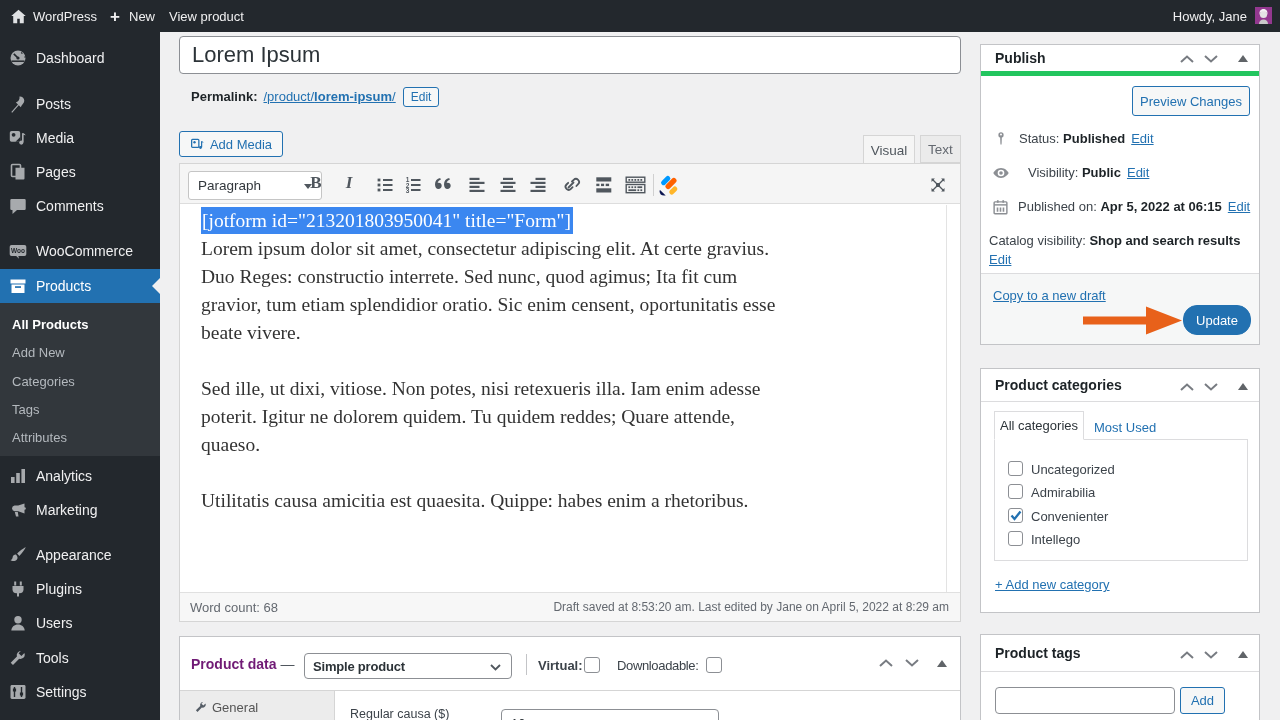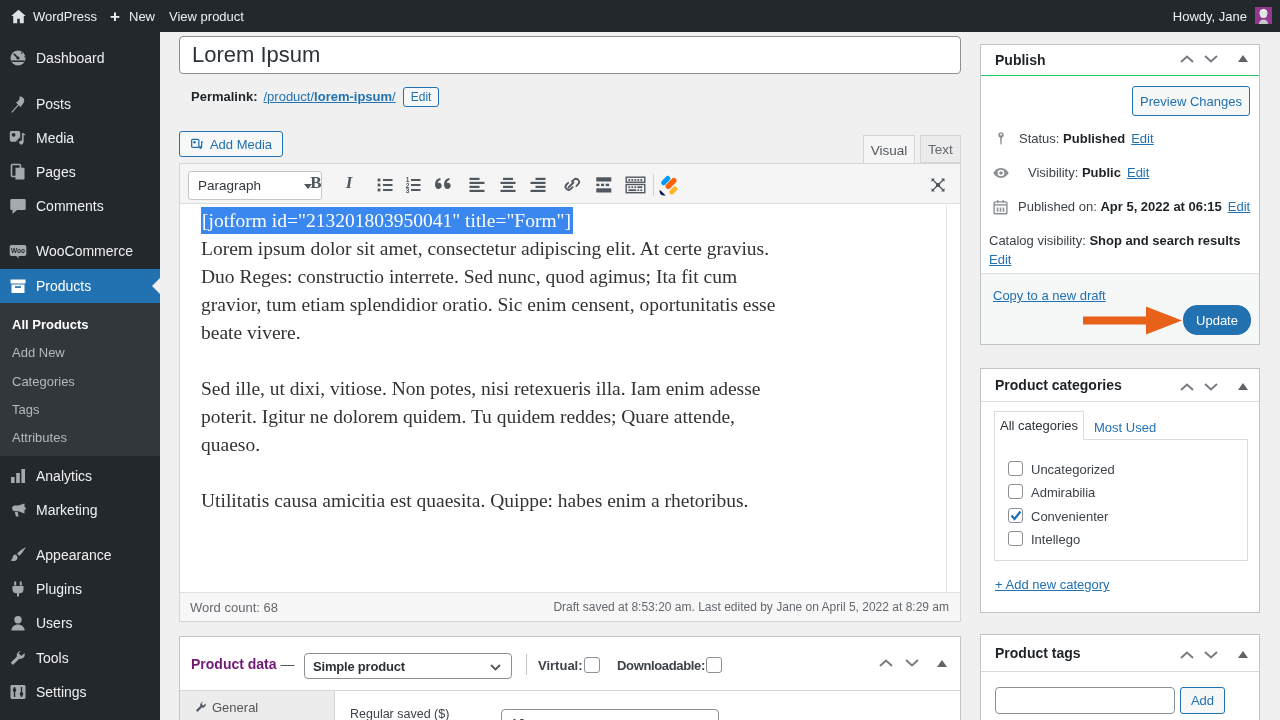--- a/index.html
+++ b/index.html
@@ -259,44 +259,44 @@
     <div class="abs row" style="left:0;top:0;width:780px;height:54px;border-bottom:1px solid #d5d5d5">
       <span style="margin-left:11px;font-size:14px"><span class="b" style="color:#701a75">Product data</span> <span style="color:#50575e">—</span></span>
       <span class="abs" style="left:124px;top:16px;width:208px;height:26px;background:#fff;border:1px solid #8c8f94;border-radius:4px;display:flex;align-items:center;padding-left:8px;font-weight:600;letter-spacing:-0.2px;color:#2c3338">Simple product
         <svg width="11" height="7" viewBox="0 0 11 7" style="position:absolute;right:10px;top:10px">
             <path d="M1 1l4.5 4.5L10 1" stroke="#50575e" stroke-width="1.8" fill="none"></path>
           </svg>
       </span>
       <span class="abs" style="left:346px;top:17px;width:1px;height:21px;background:#c3c4c7"></span>
       <span class="abs" style="left:358px;top:21px;color:#3c434a;font-weight:600">Virtual:</span>
       <span class="cb" style="left:404px;top:20px;width:16px;height:16px"></span>
-      <span class="abs" style="left:437px;top:21px;color:#3c434a;font-weight:700;letter-spacing:-0.35px">Downloadable:</span>
+      <span class="abs" style="left:437px;top:21px;color:#3c434a;font-weight:400;letter-spacing:-0.35px">Downloadable:</span>
       <span class="cb" style="left:526px;top:20px;width:16px;height:16px"></span>
       <svg class="abs" style="left:698px;top:21px" width="16" height="10" viewBox="0 0 16 10">
           <path d="M2 8l6-5.5L14 8" stroke="#787c82" stroke-width="2" fill="none"></path>
         </svg>
       <svg class="abs" style="left:724px;top:21px" width="16" height="10" viewBox="0 0 16 10">
           <path d="M2 2l6 5.5L14 2" stroke="#787c82" stroke-width="2" fill="none"></path>
         </svg>
       <span class="abs tri" style="left:757px;top:23px"></span>
     </div>
     <div class="abs" style="left:0;top:54px;width:155px;height:34px;background:#ececec;border-right:1px solid #d5d5d5"></div>
     <div class="abs row" style="left:14px;top:60px;height:20px;color:#555">
       <svg width="14" height="14" viewBox="0 0 20 20" fill="#555d66" style="margin-right:4px">
           <path d="M16.8 6.7a4.3 4.3 0 0 1-5.6 4L5 17l-2.3-2.3 6.2-6.3a4.3 4.3 0 0 1 4-5.5L10.6 5.2l2.8 2.8 3-3z"></path>
         </svg>
       General</div>
-    <div class="abs" style="left:170px;top:70px;color:#3c434a;font-size:12.5px">Regular saved ($)</div>
+    <div class="abs" style="left:170px;top:70px;color:#3c434a;font-size:12.5px">Regular causa ($)</div>
     <div class="abs" style="left:321px;top:72px;width:218px;height:30px;background:#fff;border:1px solid #8c8f94;border-radius:4px;padding:6px 0 0 9px;color:#2c3338">10</div>
   </div>
 </div>
 <div id="rightcol">
 
   <div class="panel" style="left:980px;top:44px;width:280px;height:301px">
-    <div class="phead" style="height:31px;border-bottom:1px solid #22c55e">Publish</div>
+    <div class="phead" style="height:31px;border-bottom:5px solid #22c55e">Publish</div>
     <svg class="abs" style="left:198px;top:9px" width="16" height="10" viewBox="0 0 16 10">
         <path d="M2 8l6-5.5L14 8" stroke="#787c82" stroke-width="2" fill="none"></path>
       </svg>
     <svg class="abs" style="left:222px;top:9px" width="16" height="10" viewBox="0 0 16 10">
         <path d="M2 2l6 5.5L14 2" stroke="#787c82" stroke-width="2" fill="none"></path>
       </svg>
     <span class="abs tri" style="left:257px;top:10px"></span>
     <div class="abs btn2" style="left:151px;top:41px;width:118px;height:30px">Preview Changes</div>
     <div class="abs row" style="left:12px;top:84px;height:19px">
       <svg width="16" height="17" viewBox="0 0 20 20" fill="#8c8f94">

